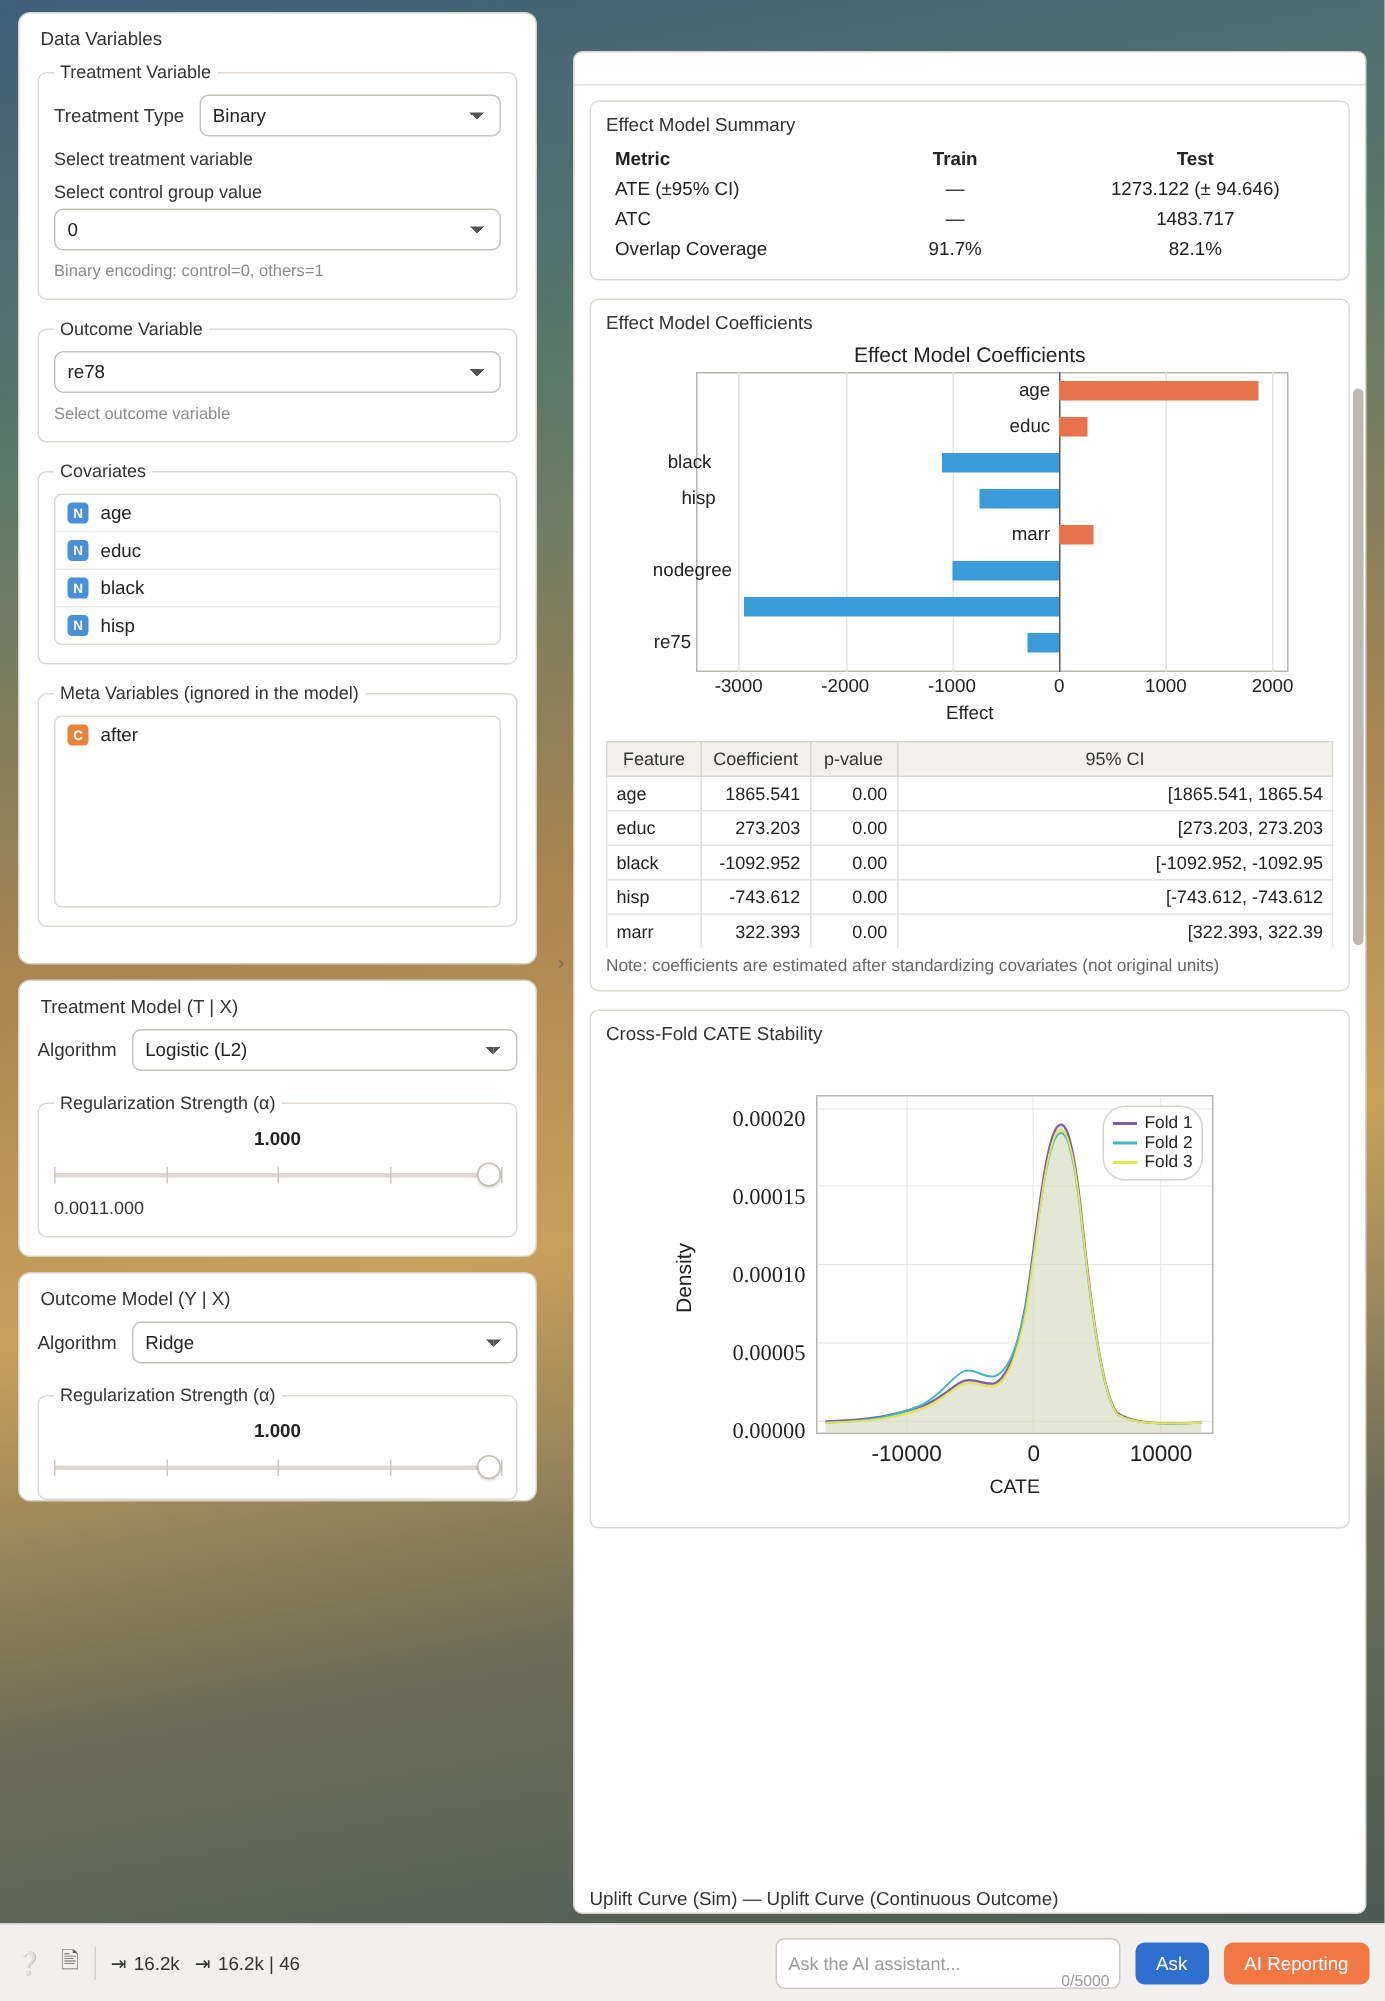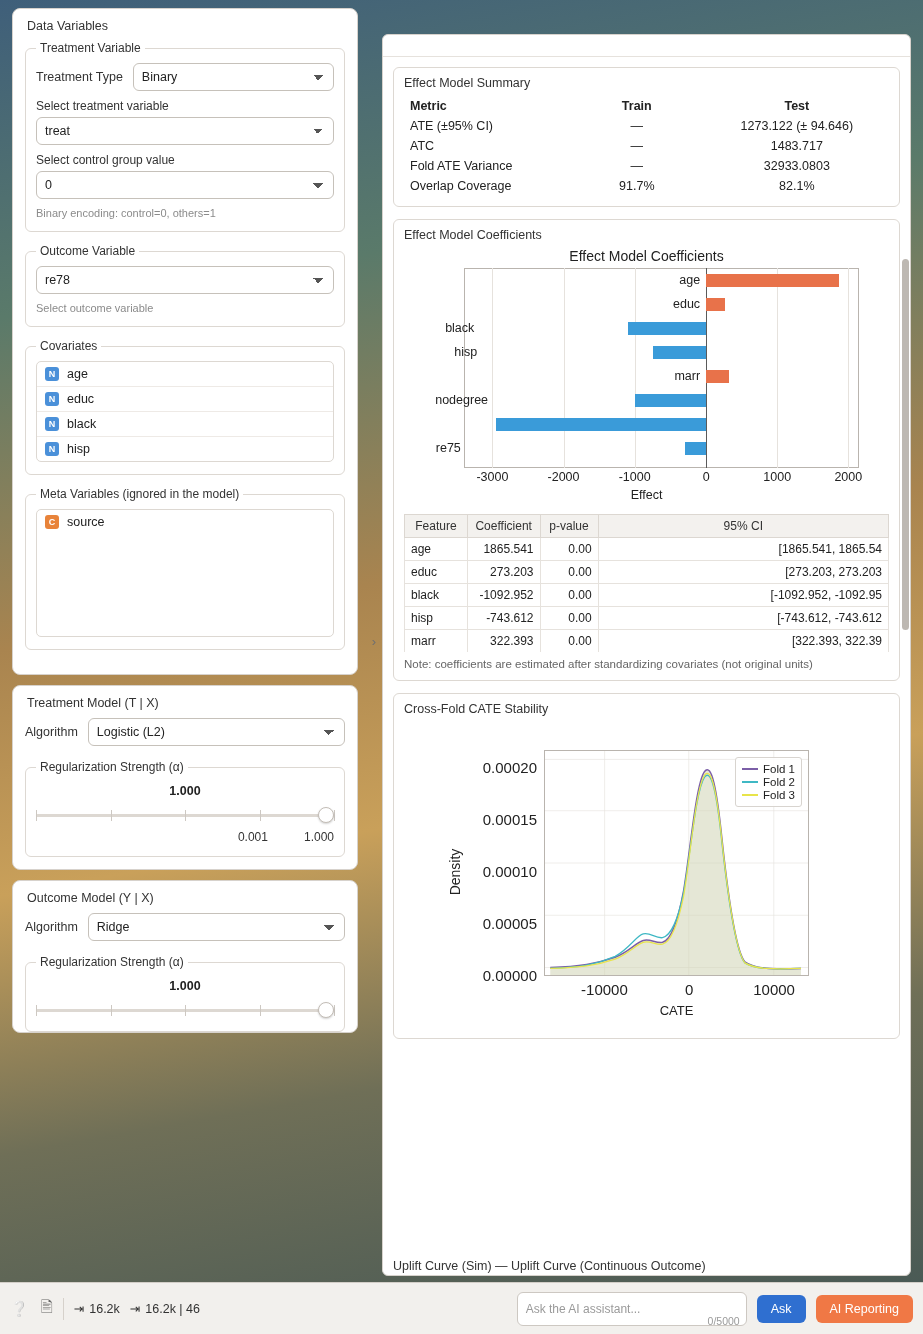--- a/index.html
+++ b/index.html
@@ -128,21 +128,21 @@
     background: #ddd8d2; border-radius: 2px;
   }
   .track .tick {
     position: absolute; top: 4px; width: 1px; height: 11px; background: #cdc8c2;
   }
   .track .knob {
     position: absolute; top: 1px; width: 16px; height: 16px;
     border-radius: 50%; background: #fff; border: 1px solid #c3bdb6;
     box-shadow: 0 1px 2px rgba(0,0,0,0.18);
   }
-  .slider-ends { display: flex; justify-content: flex-end; font-size: 12px; color: #333; margin-top: 6px; gap: 36px; }
+  .slider-ends { display: flex; justify-content: flex-start; font-size: 12px; color: #333; margin-top: 6px; }
 
   
   .collapse-handle {
     width: 16px; flex: 0 0 16px;
     display: flex; align-items: center; justify-content: center;
     color: #6f6f6f; font-size: 13px;
   }
 
   
   .right-col {
@@ -224,39 +224,39 @@
 
   
   .kde-wrap { position: relative; height: 300px; margin-top: 4px; }
   .kde-title { text-align: center; font-size: 14px; color: #222; margin-bottom: 4px; }
   .kde-plot {
     position: absolute; left: 140px; right: 80px; top: 28px; bottom: 46px;
     border: 1px solid #b9b4ae; background: #fff;
   }
   .kde-ytick {
     position: absolute; right: calc(100% + 8px); transform: translateY(-50%);
-    font-size: 15px; color: #222; white-space: nowrap;
+    font-size: 15px; color: #222; white-space: nowrap; font-family: Liberation Serif, serif;
   }
   .kde-xtick {
     position: absolute; top: calc(100% + 6px); transform: translateX(-50%);
     font-size: 15px; color: #222;
   }
   .kde-ylabel {
     position: absolute; left: 28px; top: 50%;
     transform: translateY(-50%) rotate(-90deg);
     font-size: 14px; color: #222;
   }
   .kde-xlabel {
     position: absolute; left: 140px; right: 80px; bottom: 4px;
     text-align: center; font-size: 13px; color: #222;
   }
   .kde-legend {
     position: absolute; right: 6px; top: 6px;
     background: rgba(255,255,255,0.85);
-    border: 1px solid #d8d4cf; border-radius: 3px;
+    border: 1px solid #d8d4cf; border-radius: 15px;
     padding: 4px 6px; font-size: 11.5px; color: #222;
   }
   .kde-legend .lg { display: flex; align-items: center; gap: 5px; margin: 1px 0; }
   .kde-legend .swatch { width: 16px; height: 2px; display: inline-block; }
   .cut-title {
     position: absolute; bottom: 2px; left: 10px;
     font-size: 12.5px; color: #333; white-space: nowrap; overflow: hidden;
   }
 
   
@@ -319,23 +319,20 @@
           <div class="inline-row" style="margin-top:4px;">
             <span class="lbl">Treatment Type</span>
             <span class="ctl-wrap">
               <select class="ctl">
                 <option>Binary</option>
               </select>
             </span>
           </div>
 
           <div class="field-label">Select treatment variable</div>
-          <select class="ctl">
-            <option>treat</option>
-          </select>
 
           <div class="field-label">Select control group value</div>
           <select class="ctl">
             <option>0</option>
           </select>
 
           <div class="hint">Binary encoding: control=0, others=1</div>
         </fieldset>
 
         <fieldset class="group">
@@ -366,21 +363,21 @@
               <span>hisp</span>
             </div>
           </div>
         </fieldset>
 
         <fieldset class="group">
           <legend>Meta Variables (ignored in the model)</legend>
           <div class="listbox tall" style="margin-top:4px;">
             <div class="item">
               <span class="badge c">C</span>
-              <span>source</span>
+              <span>after</span>
             </div>
           </div>
         </fieldset>
       </div>
 
       <div class="card">
         <div class="card-title">Treatment Model (T | X)</div>
         <div class="inline-row" style="margin-bottom:14px;">
           <span class="lbl">Algorithm</span>
           <span class="ctl-wrap">
@@ -459,25 +456,20 @@
             <tbody>
               <tr>
                 <td class="metric">ATE (±95% CI)</td>
                 <td class="num">—</td>
                 <td class="num">1273.122 (± 94.646)</td>
               </tr>
               <tr>
                 <td class="metric">ATC</td>
                 <td class="num">—</td>
                 <td class="num">1483.717</td>
-              </tr>
-              <tr>
-                <td class="metric">Fold ATE Variance</td>
-                <td class="num">—</td>
-                <td class="num">32933.0803</td>
               </tr>
               <tr>
                 <td class="metric">Overlap Coverage</td>
                 <td class="num">91.7%</td>
                 <td class="num">82.1%</td>
               </tr>
             </tbody>
           </table>
         </div>
 

